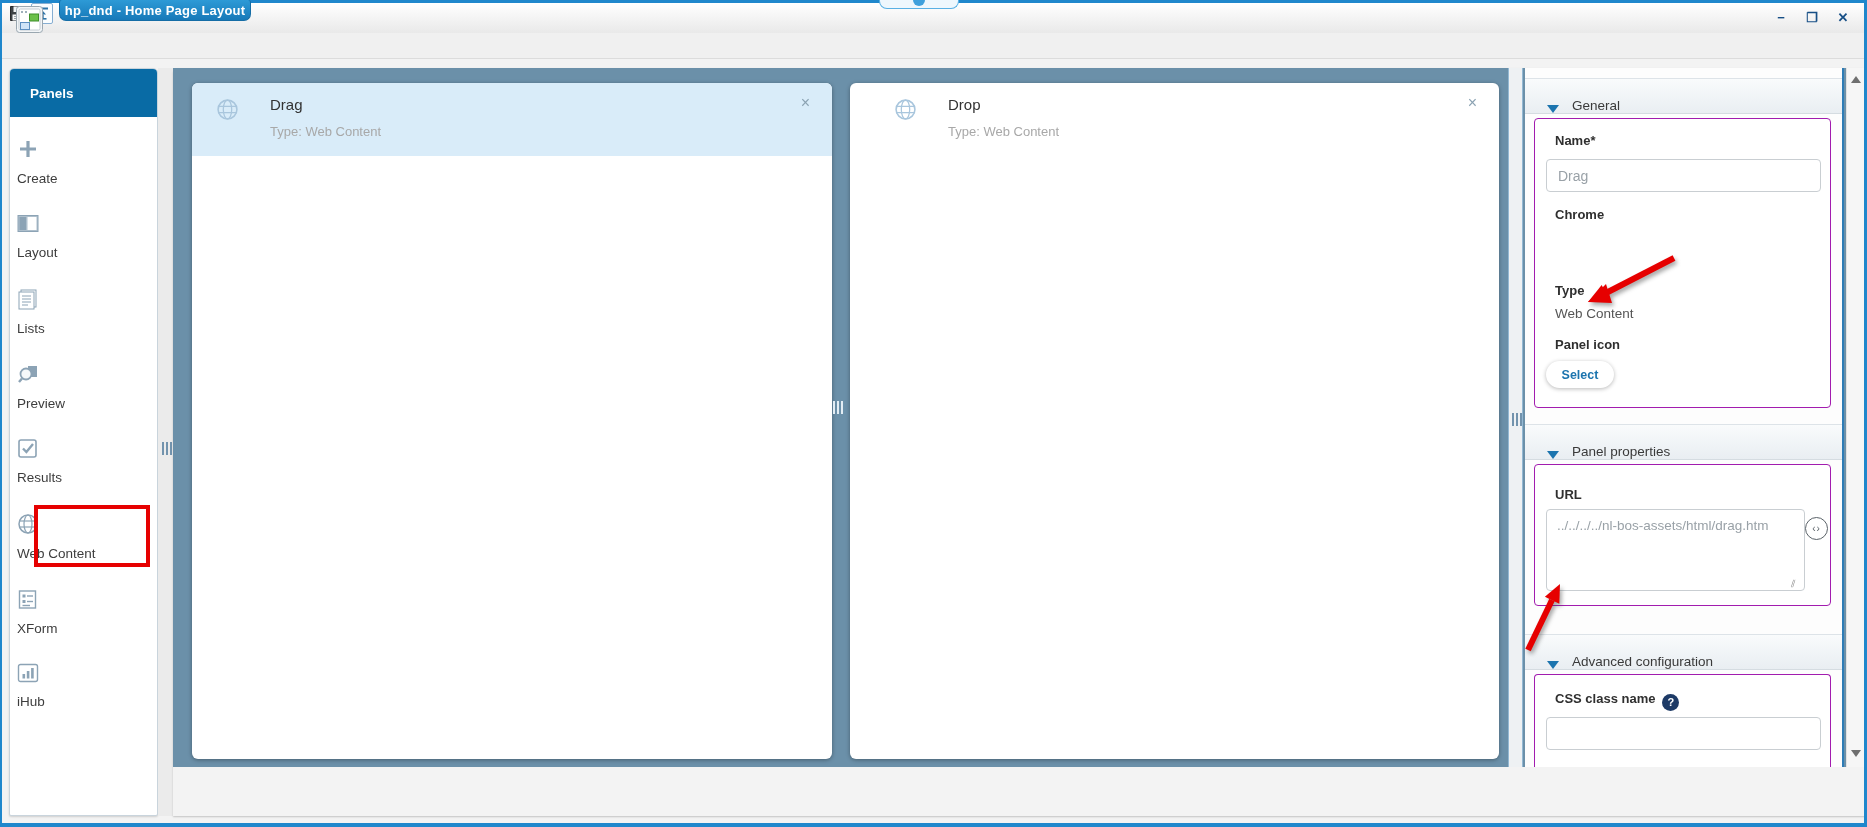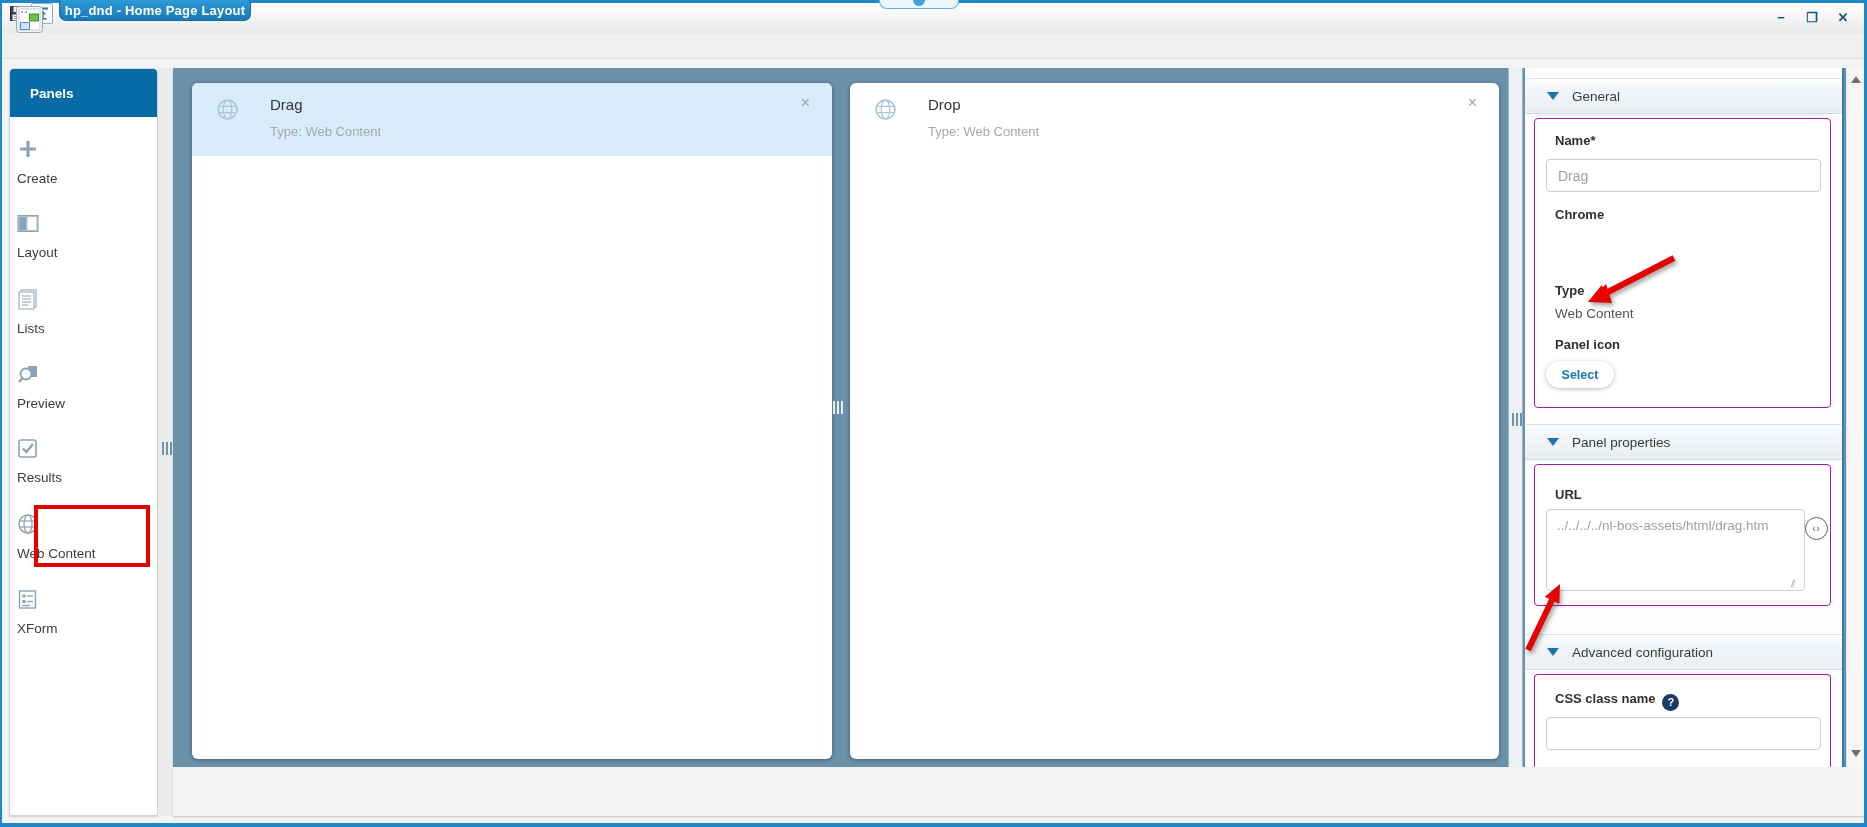--- a/index.html
+++ b/index.html
@@ -51,36 +51,36 @@
   
   .desktop { position:absolute; left:171px; top:68px; width:1693px; height:748px;
     border-radius:5px 5px 0 0; box-shadow:0 1px 2px rgba(0,0,0,.2); }
   .desktop-hdr { height:49px; background:#096ba5; border-radius:5px 5px 0 0; color:#fff;
     font-size:13.5px; font-weight:bold; display:flex; align-items:center; padding-left:21px; }
   .desktop-body { position:relative; height:699px; background:#6b90a9; }
 
   .panel-card { position:absolute; top:15px; width:640px; height:676px; background:#fff;
     border-radius:6px; box-shadow:0 1px 4px rgba(0,0,0,.35); }
   .panel-card.drag { left:19px; }
-  .panel-card.drop { left:677px; width:649px; }
+  .panel-card.drop { left:677px; width:649px;padding-left:20px; }
   .panel-hdr { position:relative; height:73px; border-radius:6px 6px 0 0; }
   .panel-hdr.selected { background:#d9ecf9; }
   .panel-hdr .globe { position:absolute; left:24px; top:15px; }
   .panel-title { position:absolute; left:78px; top:13px; font-size:15px; color:#333; }
   .panel-type { position:absolute; left:78px; top:41px; font-size:13px; color:#a8a8a8; }
   .panel-close { position:absolute; right:22px; top:11px; font-size:16px; color:#8ba2b2; cursor:default; }
 
   .right-gutter { position:absolute; left:1335px; top:0; width:15px; height:699px;
     background:#eef1f3; border-left:1px solid #93b8d3; border-right:1px solid #93b8d3; }
 
   
   .props { position:absolute; left:1352px; top:0; width:317px; height:699px; background:#fdfdfd; overflow:hidden; }
   .sec-hdr { position:absolute; left:0; width:100%; height:36px;
     background:linear-gradient(#f9fbfc,#e9eef2); border-top:1px solid #dde3e8; border-bottom:1px solid #d5dce1;
-    display:flex; align-items:center; font-size:13.5px; color:#3a3a3a; cursor:default; }
+    display:flex; align-items:flex-end; font-size:13.5px; color:#3a3a3a; cursor:default; }
   .sec-hdr .tri { width:0; height:0; border-left:6px solid transparent; border-right:6px solid transparent;
     border-top:8px solid #1b74ae; margin:0 13px 0 22px; }
   .sec-box { position:absolute; left:9px; width:297px; background:#fff; border:1px solid #a21caf; border-radius:4px; }
   .fld-label { font-size:13px; font-weight:bold; color:#2f2f2f; }
   .txt-input { width:275px; height:33px; border:1px solid #c9ced2; border-radius:4px; background:#fff;
     font-family:"Liberation Sans",sans-serif; font-size:14px; color:#99a1a7; padding:0 11px; outline:none; }
   .sel { position:relative; width:275px; height:35px; border:1px solid #c9ced2; border-radius:4px; background:#fff;
     font-size:14px; color:#444; display:flex; align-items:center; padding:0 11px; cursor:default; }
   .sel .chev { position:absolute; right:10px; top:12px; }
   .static-val { font-size:13.5px; color:#555; }
@@ -213,20 +213,29 @@
       <svg width="21" height="21" viewBox="0 0 21 21">
         <rect x="2.5" y="2" width="16" height="17" fill="#fff" stroke="#8ca3b5" stroke-width="1.4"></rect>
         <rect x="5.5" y="5.5" width="3" height="3" fill="#8ca3b5"></rect>
         <line x1="10" y1="7" x2="16" y2="7" stroke="#8ca3b5" stroke-width="1.4"></line>
         <rect x="5.5" y="11" width="3" height="3" fill="#8ca3b5"></rect>
         <line x1="10" y1="12.5" x2="16" y2="12.5" stroke="#8ca3b5" stroke-width="1.4"></line>
         <line x1="5.5" y1="16.5" x2="13" y2="16.5" stroke="#8ca3b5" stroke-width="1.4"></line>
       </svg>
       <span class="lbl">XForm</span>
     </div>
+    <div class="side-item" style="top:594px">
+      <svg width="22" height="20" viewBox="0 0 22 20">
+        <rect x="1.5" y="1.5" width="19" height="17" rx="2" fill="#fff" stroke="#8ca3b5" stroke-width="1.4"></rect>
+        <rect x="5.5" y="11" width="2.6" height="4.5" fill="#8ca3b5"></rect>
+        <rect x="9.8" y="8" width="2.6" height="7.5" fill="#8ca3b5"></rect>
+        <rect x="14.1" y="5" width="2.6" height="10.5" fill="#8ca3b5"></rect>
+      </svg>
+      <span class="lbl">iHub</span>
+    </div>
   </div>
   <div class="red-box"></div>
 
   <div class="side-gutter">
     <span class="grip" style="left:4px; top:374px;">
         <i></i>
         <i></i>
         <i></i>
       </span>
   </div>

